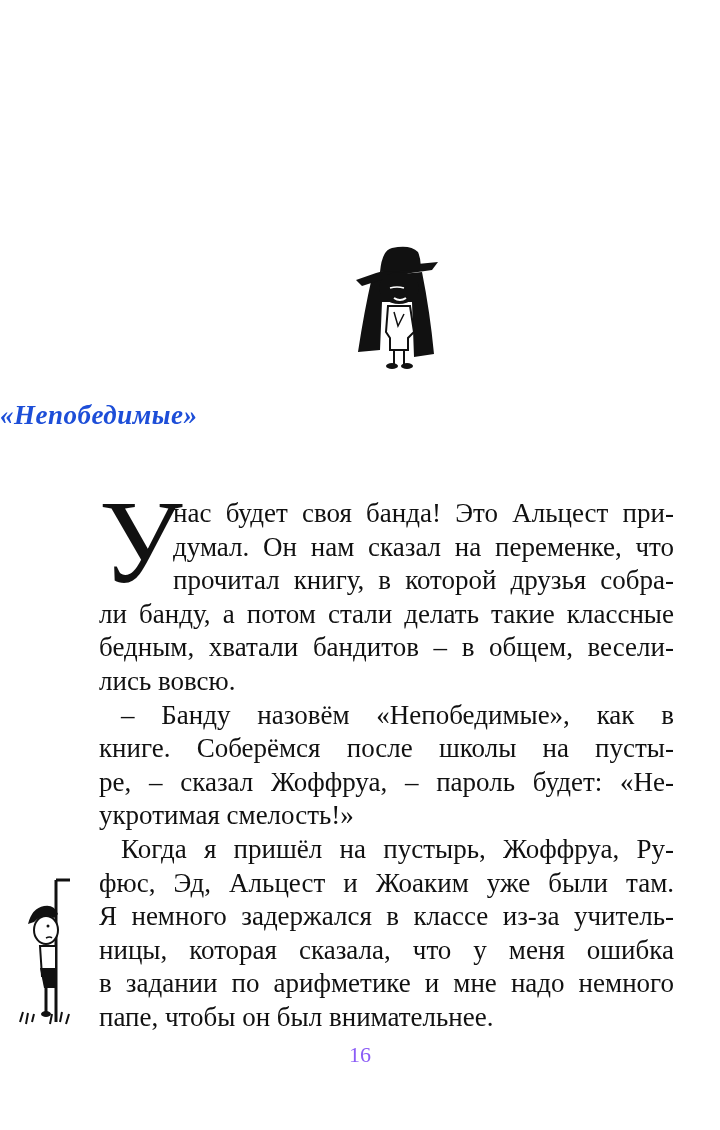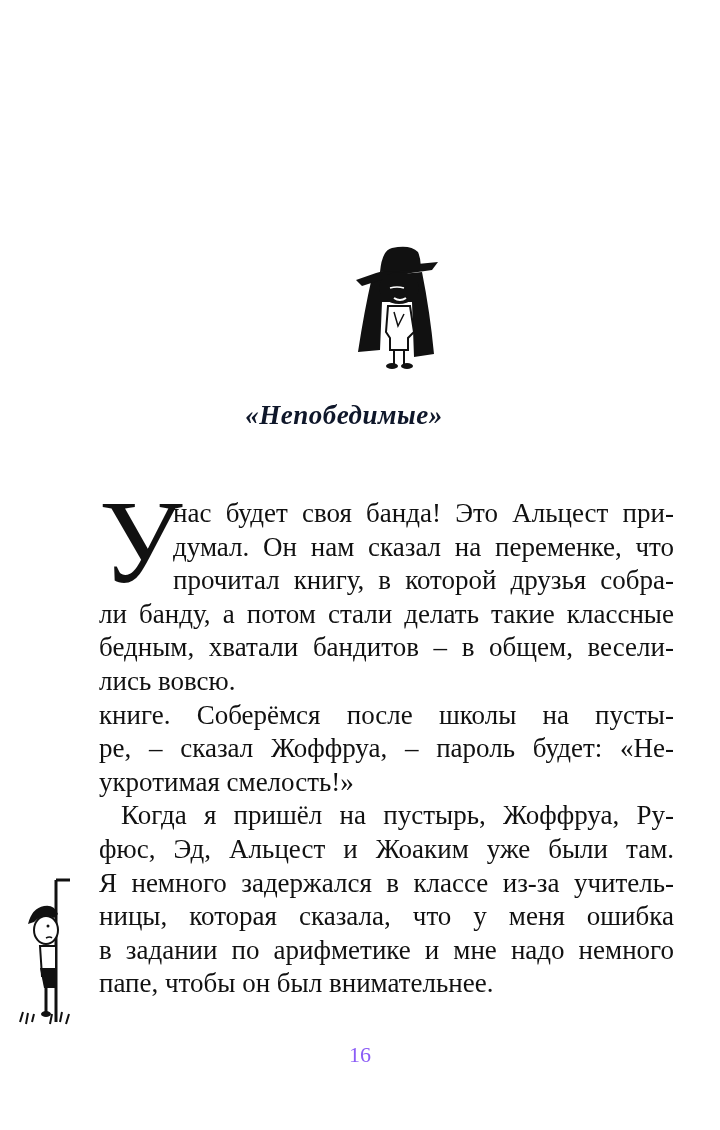--- a/index.html
+++ b/index.html
@@ -2,23 +2,23 @@
 <html><head>
 <meta charset="utf-8">
 <style>
   html, body { margin: 0; padding: 0; }
   body {
     width: 720px; height: 1130px; background: #ffffff; position: relative; overflow: hidden;
     font-family: "DejaVu Serif", "Liberation Serif", serif; color: #111;
   }
   .illus-top { position: absolute; left: 352px; top: 222px; width: 90px; height: 150px; }
   .title {
-    position: absolute; left: 0; width: 688px; top: 400px; text-align: center;
+    position: absolute; left: 0; width: 688px; top: 400px; text-align: left;
     font-family: "Liberation Serif", serif; font-style: italic; font-weight: bold;
-    font-size: 27px; letter-spacing: 0.5px; color: #0f172a;
+    font-size: 27px; letter-spacing: 0.5px; color: #1d4ed8;
   }
   .text {
     position: absolute; left: 99px; top: 497px; width: 575px;
   }
   .line {
     font-family: "Liberation Serif", serif; font-size: 27px; height: 33.6px; line-height: 33.6px;
     white-space: nowrap; text-align: justify; text-align-last: justify; color: #111;
   }
   .line.last { text-align-last: left; }
   .line.indent { padding-left: 22px; }
@@ -62,20 +62,21 @@
 <div class="title">«Непобедимые»</div>
 
 <div class="text">
   <span class="dropcap">У</span>
   <div class="line drop">нас будет своя банда! Это Альцест при-</div>
   <div class="line drop">думал. Он нам сказал на переменке, что</div>
   <div class="line drop">прочитал книгу, в которой друзья собра-</div>
   <div class="line">ли банду, а потом стали делать такие классные</div>
   <div class="line">бедным, хватали бандитов – в общем, весели-</div>
   <div class="line last">лись вовсю.</div>
+  <div class="line indent">– Банду назовём «Непобедимые», как в</div>
   <div class="line">книге. Соберёмся после школы на пусты-</div>
   <div class="line">ре, – сказал Жоффруа, – пароль будет: «Не-</div>
   <div class="line last">укротимая смелость!»</div>
   <div class="line indent">Когда я пришёл на пустырь, Жоффруа, Ру-</div>
   <div class="line">фюс, Эд, Альцест и Жоаким уже были там.</div>
   <div class="line">Я немного задержался в классе из-за учитель-</div>
   <div class="line">ницы, которая сказала, что у меня ошибка</div>
   <div class="line">в задании по арифметике и мне надо немного</div>
   <div class="line last">папе, чтобы он был внимательнее.</div>
 </div>

